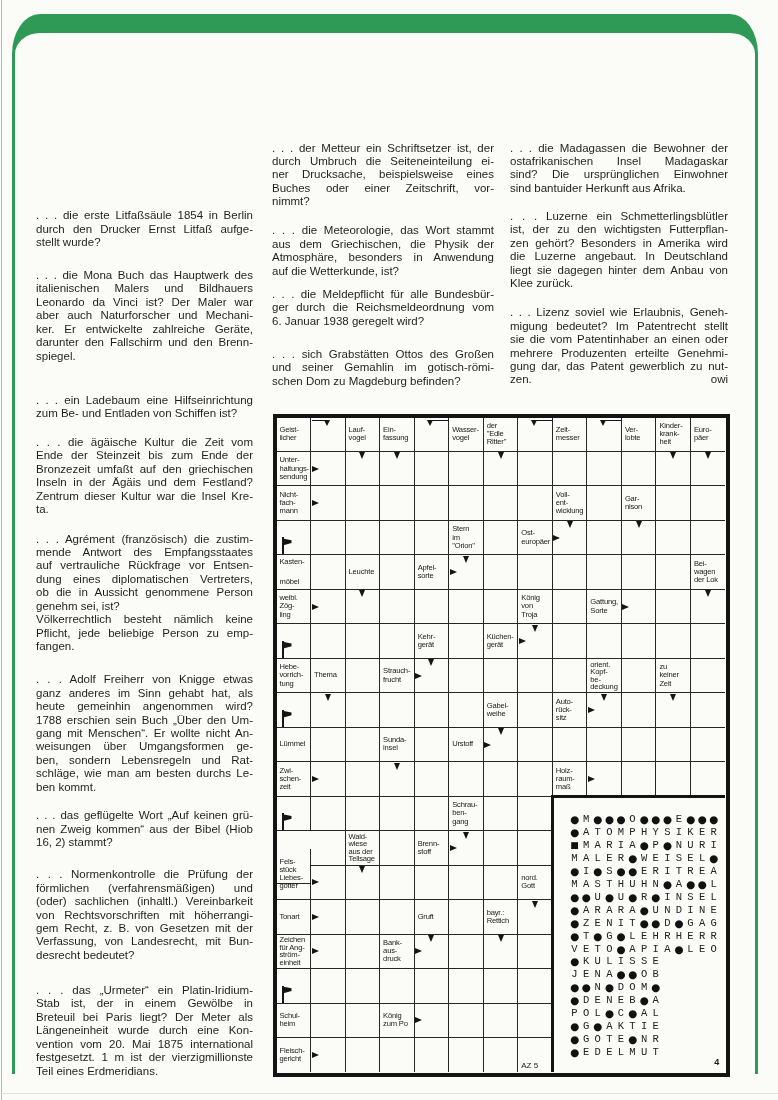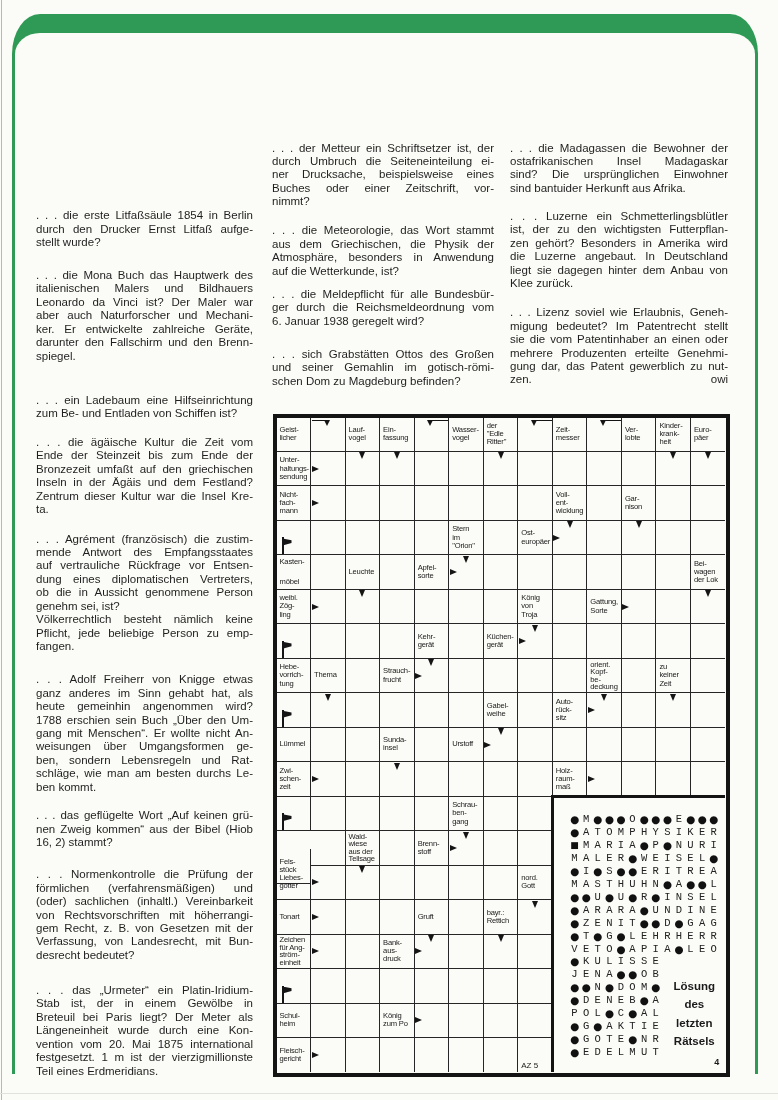--- a/index.html
+++ b/index.html
@@ -864,21 +864,15 @@
       <span class="sol-ch" style="left: 84px; top: 234.95px;">N</span>
       <span class="sol-ch" style="left: 95.6px; top: 234.95px;">R</span>
       <span class="sol-ch dot" style="left: 14.4px; top: 247.9px;">●</span>
       <span class="sol-ch" style="left: 26px; top: 247.9px;">E</span>
       <span class="sol-ch" style="left: 37.6px; top: 247.9px;">D</span>
       <span class="sol-ch" style="left: 49.2px; top: 247.9px;">E</span>
       <span class="sol-ch" style="left: 60.8px; top: 247.9px;">L</span>
       <span class="sol-ch" style="left: 72.4px; top: 247.9px;">M</span>
       <span class="sol-ch" style="left: 84px; top: 247.9px;">U</span>
       <span class="sol-ch" style="left: 95.6px; top: 247.9px;">T</span>
-      <div class="sol-caption" style="left: 108px; top: 179px;">
-        <div>Lösung</div>
-        <div>des</div>
-        <div>letzten</div>
-        <div>Rätsels</div>
-      </div>
       <span class="sol-page" style="left: 160px; top: 259px;">4</span>
     </div>
   </div>
 
 </body></html>

